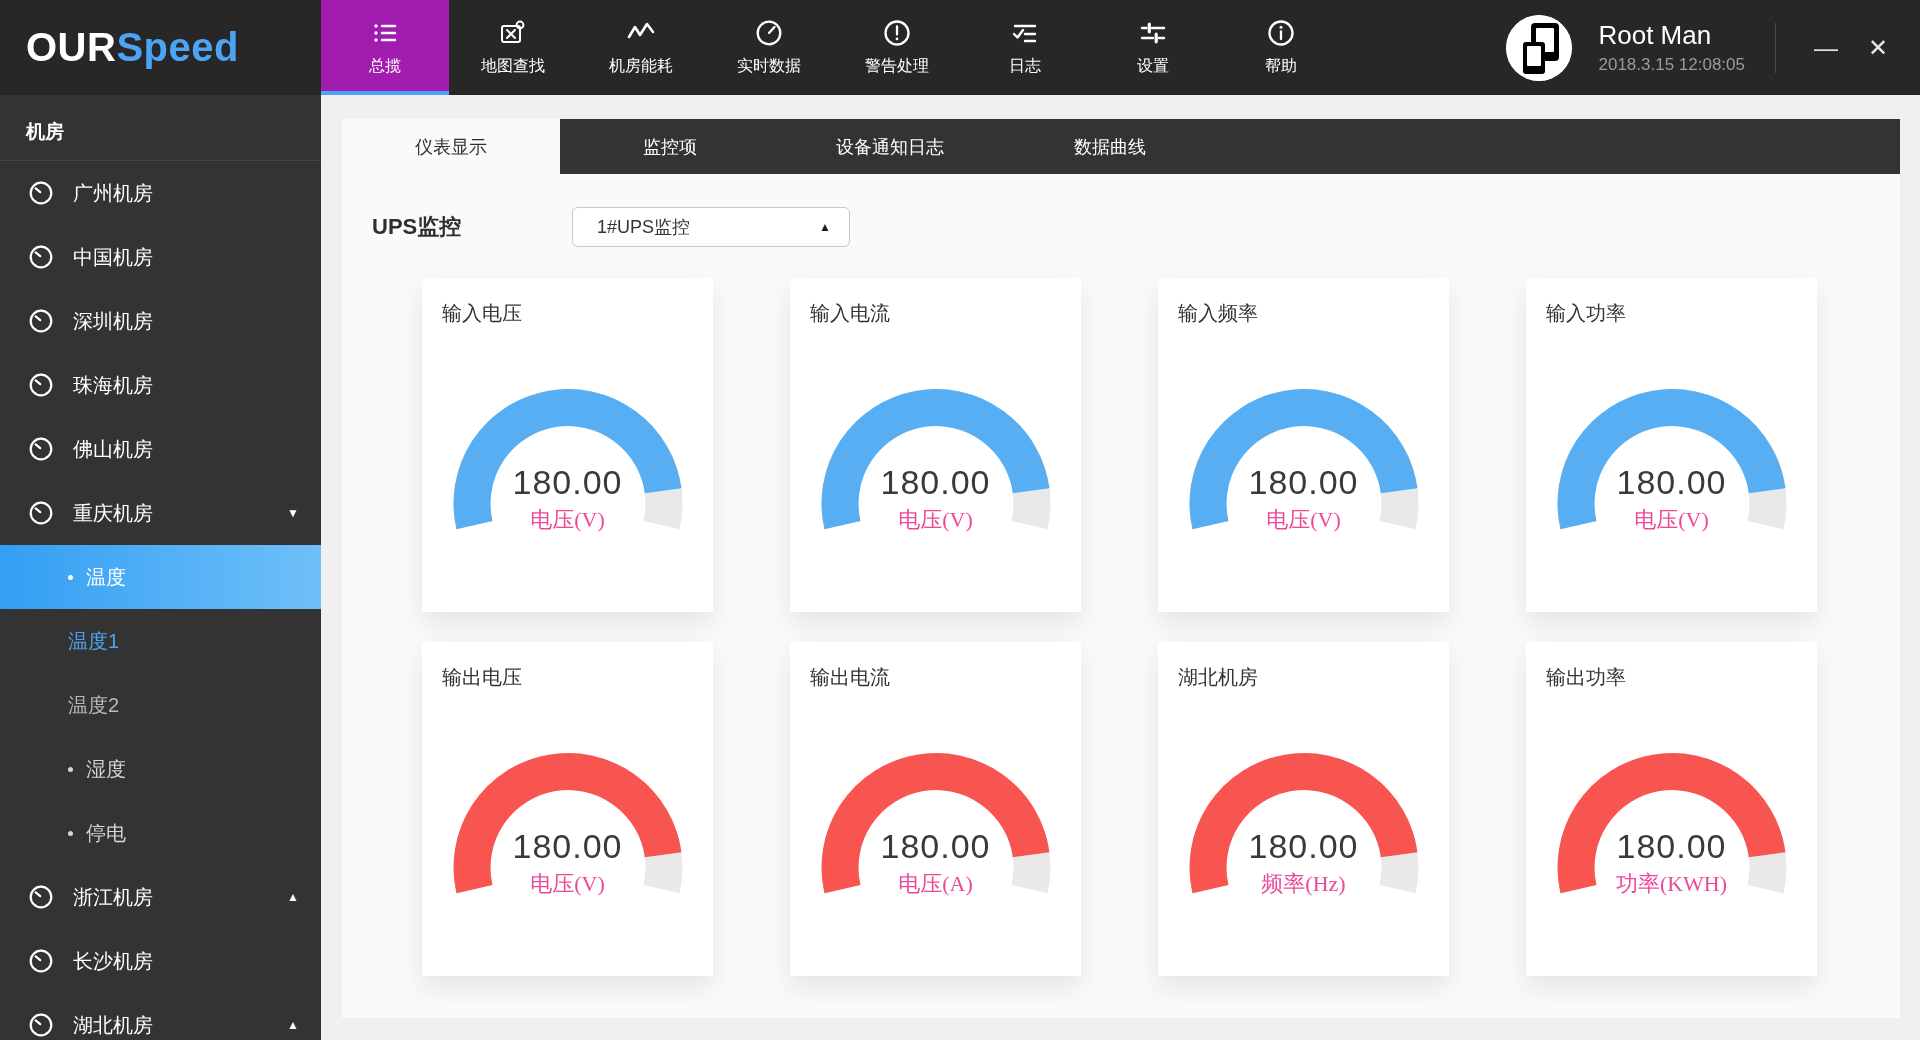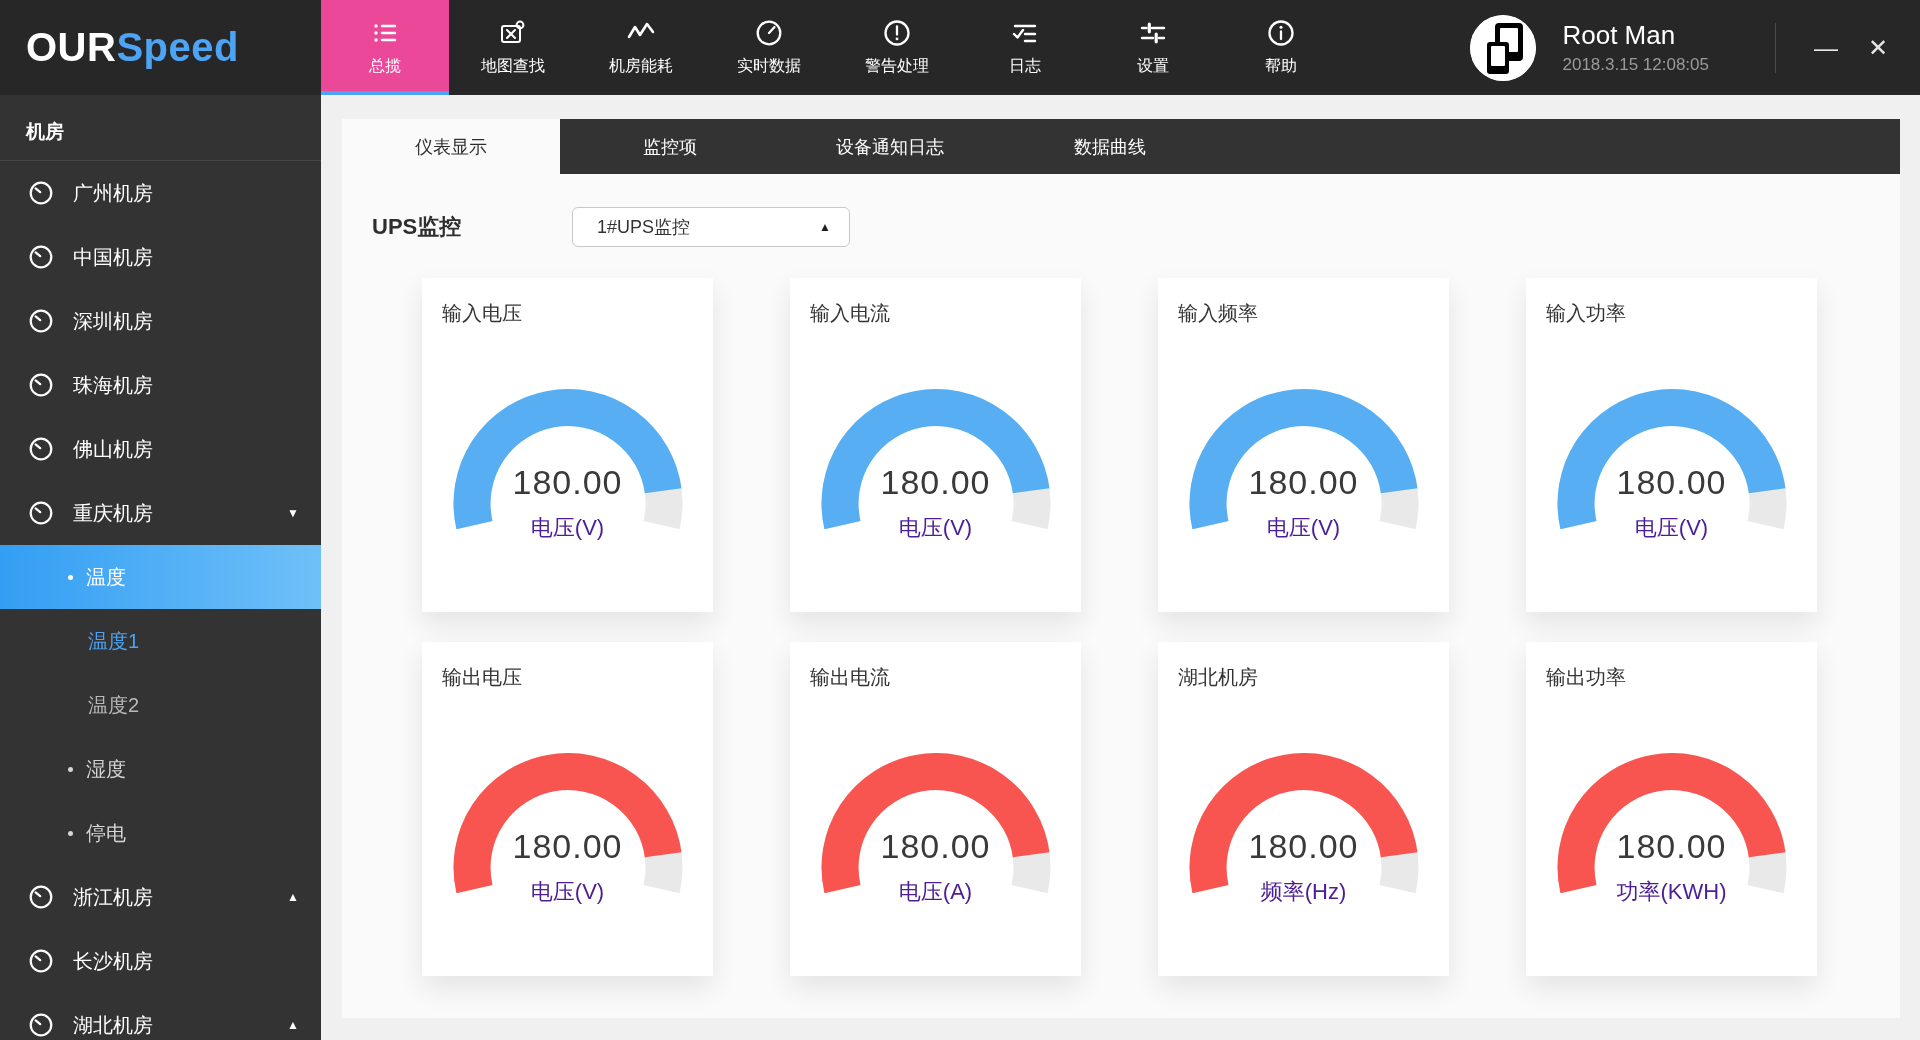--- a/index.html
+++ b/index.html
@@ -7,43 +7,43 @@
   body { font-family:"Liberation Sans", sans-serif; background:#f0f0f0; }
   .app { position:relative; width:1920px; height:1040px; }
 
   
   .topbar { position:absolute; top:0; left:0; width:1920px; height:95px; background:#272727; display:flex; align-items:center; z-index:5; }
   .logo { width:321px; padding-left:26px; font-size:40px; font-weight:700; letter-spacing:.5px; white-space:nowrap; }
   .logo .p1 { color:#ffffff; }
   .logo .p2 { color:#4da3f4; }
   .top-nav { display:flex; height:95px; }
   .nav-item { width:128px; height:95px; display:flex; flex-direction:column; align-items:center; justify-content:center; gap:8px; color:#fff; cursor:pointer; }
-  .nav-item.active { background:#ec4899; border-bottom:4px solid #4da3f4; padding-top:4px; }
+  .nav-item.active { background:#a21caf; border-bottom:4px solid #4da3f4; padding-top:4px; }
   .nav-icon { width:30px; height:30px; display:block; }
   .nav-icon svg { width:30px; height:30px; display:block; }
   .nav-label { font-size:16px; }
 
   .user-area { position:absolute; right:0; top:0; height:95px; display:flex; align-items:center; padding-right:20px; }
   .avatar { width:66px; height:66px; border-radius:50%; overflow:hidden; background:#fff; margin-right:26px; flex:0 0 auto; }
   .avatar svg { width:66px; height:66px; display:block; }
-  .user-meta { margin-right:66px; }
+  .user-meta { margin-right:30px; }
   .user-name { color:#fff; font-size:26px; line-height:30px; margin-bottom:5px; }
   .user-time { color:#9a9a9a; font-size:17px; }
   .v-divider { width:1px; height:50px; background:#4b4b4b; margin-right:28px; }
   .win-btn { width:44px; height:44px; display:flex; align-items:center; justify-content:center; color:#e6e6e6; font-size:24px; cursor:pointer; }
   .win-btn + .win-btn { margin-left:8px; }
 
   
   .sidebar { position:absolute; top:95px; left:0; width:321px; height:945px; background:#333333; overflow:hidden; }
   .side-title { padding:24px 0 15px 26px; color:#fff; font-size:19px; font-weight:700; border-bottom:1px solid #454545; }
   .side-item { height:64px; display:flex; align-items:center; color:#fff; font-size:20px; position:relative; cursor:pointer; }
   .side-item .gicon { margin-left:27px; margin-right:18px; width:28px; height:28px; }
   .side-item .gicon svg { width:28px; height:28px; display:block; }
   .side-item.lvl2 { padding-left:68px; color:#d6d6d6; }
-  .side-item.lvl3 { padding-left:88px; color:#b9b9b9; }
+  .side-item.lvl3 { padding-left:68px; color:#b9b9b9; }
   .side-item.lvl3.highlight { color:#4da3f0; }
   .side-item.selected { background:linear-gradient(90deg,#339ef3,#6fc0f8); color:#ffffff; }
   .dot { width:5px; height:5px; border-radius:50%; background:currentColor; margin-right:13px; flex:0 0 auto; }
   .side-caret { position:absolute; right:22px; font-size:12px; color:#fff; }
 
   
   .panel { position:absolute; left:342px; top:119px; width:1558px; height:899px; background:#fafafa; }
   .tab-row { display:flex; height:55px; }
   .tab-active { width:218px; display:flex; align-items:center; justify-content:center; font-size:18px; color:#2f2f2f; background:#fafafa; cursor:pointer; }
   .tab-bar { flex:1; background:#333333; display:flex; }
@@ -54,21 +54,21 @@
   .dropdown { width:278px; height:40px; background:#fff; border:1px solid #c9c9c9; border-radius:6px; display:flex; align-items:center; padding:0 18px 0 24px; font-size:18px; color:#333; cursor:pointer; }
   .dd-caret { margin-left:auto; font-size:12px; color:#1f1f1f; }
 
   .cards { position:absolute; left:80px; top:159px; display:grid; grid-template-columns:repeat(4,291px); column-gap:77px; row-gap:30px; }
   .card { width:291px; height:334px; background:#ffffff; box-shadow:0 12px 26px rgba(0,0,0,0.09); }
   .card-title { padding:22px 0 0 20px; font-size:20px; color:#333; }
   .gauge-wrap { position:relative; width:230px; height:156px; margin:62px auto 0; }
   .gauge-wrap svg { position:absolute; left:0; top:0; }
   .gauge-text { position:absolute; left:0; top:74px; width:100%; text-align:center; }
   .gauge-value { font-size:34px; line-height:38px; color:#3a3a3a; letter-spacing:1px; }
-  .gauge-unit { font-size:22px; line-height:26px; margin-top:14px; color:#4c1d95; }
+  .gauge-unit { font-size:22px; line-height:26px; margin-top:6px; color:#ec4899;font-family:Liberation Serif, serif; }
 </style>
 </head>
 <body>
 
 <div class="app">
 
   <div class="topbar">
     <div class="logo">
       <span class="p1">OUR</span><span class="p2">Speed</span>
     </div>

